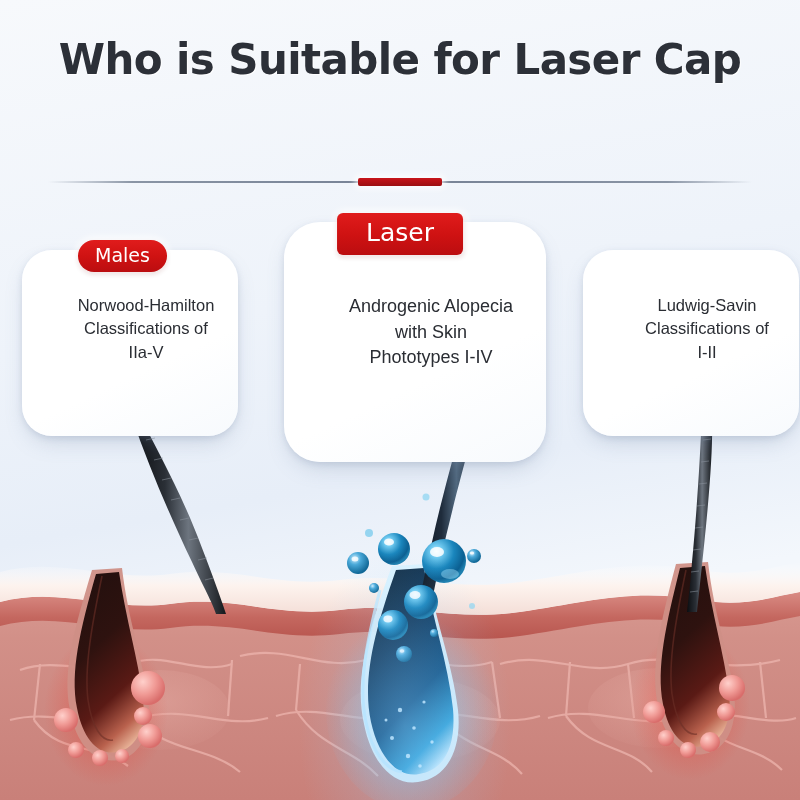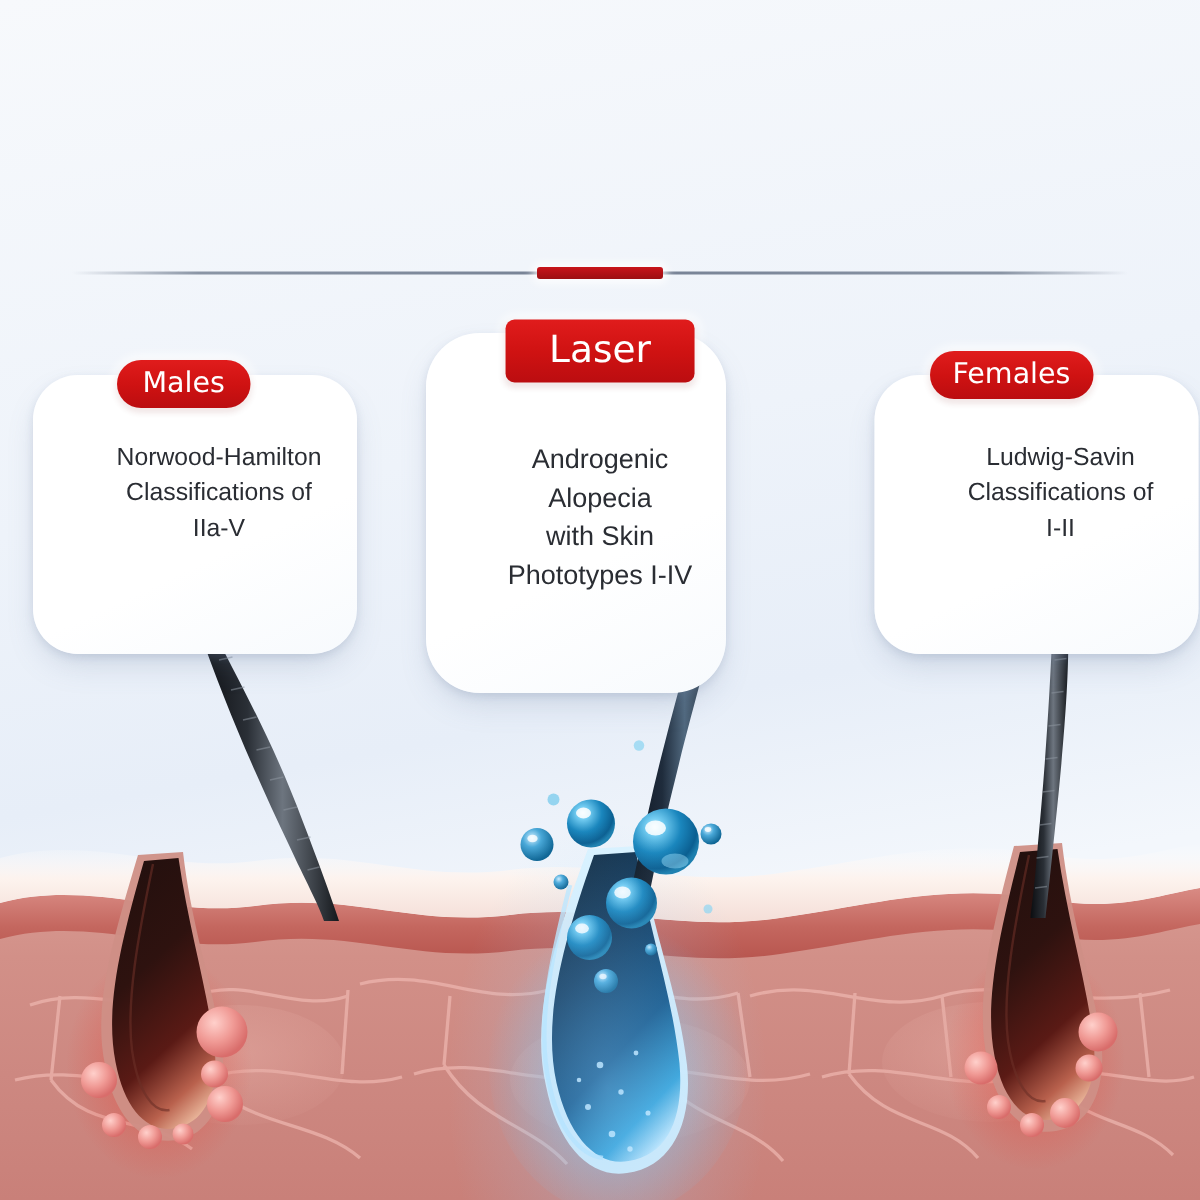--- a/index.html
+++ b/index.html
@@ -105,24 +105,23 @@
     width: 216px;
     height: 186px;
     top: 40px;
     border-radius: 30px;
   }
   .card.left  { left: 22px; }
   .card.right { left: 583px; }
   .card.center {
     left: 284px;
     top: 12px;
-    width: 200px;
+    width: 262px;
     height: 240px;
     border-radius: 36px;
-    justify-content: flex-end;
   }
 
   .card-text {
     font-family: "Liberation Sans", sans-serif;
     color: #2a2d33;
     text-align: center;
     line-height: 1.42;
     white-space: pre-line;
   }
   .card.side .card-text   { font-size: 16.5px; padding: 44px 14px 0; }
@@ -179,20 +178,21 @@
     z-index: 24;
     pointer-events: none;
   }
 </style>
 </head>
 <body>
 
 <div id="poster">
 
   <div class="header">
+    <div class="title-main">Who is Suitable for Laser Cap</div>
   </div>
 
   <div class="divider-wrap">
     <div class="divider-line"></div>
     <div class="divider-accent"></div>
   </div>
 
   <svg class="skin" viewBox="0 0 800 240" preserveAspectRatio="none">
     <defs>
       <linearGradient id="dermisG" x1="0" y1="0" x2="0" y2="1">
@@ -463,15 +463,14 @@
       <div class="card-text">Ludwig-Savin
 Classifications of
 I-II</div>
     </div>
   </div>
 
   <div class="badge males">Males</div>
 
   <div class="badge both">Laser</div>
 
-  <div class="badge females">Females</div>
 
 </div>
 
 </body></html>

